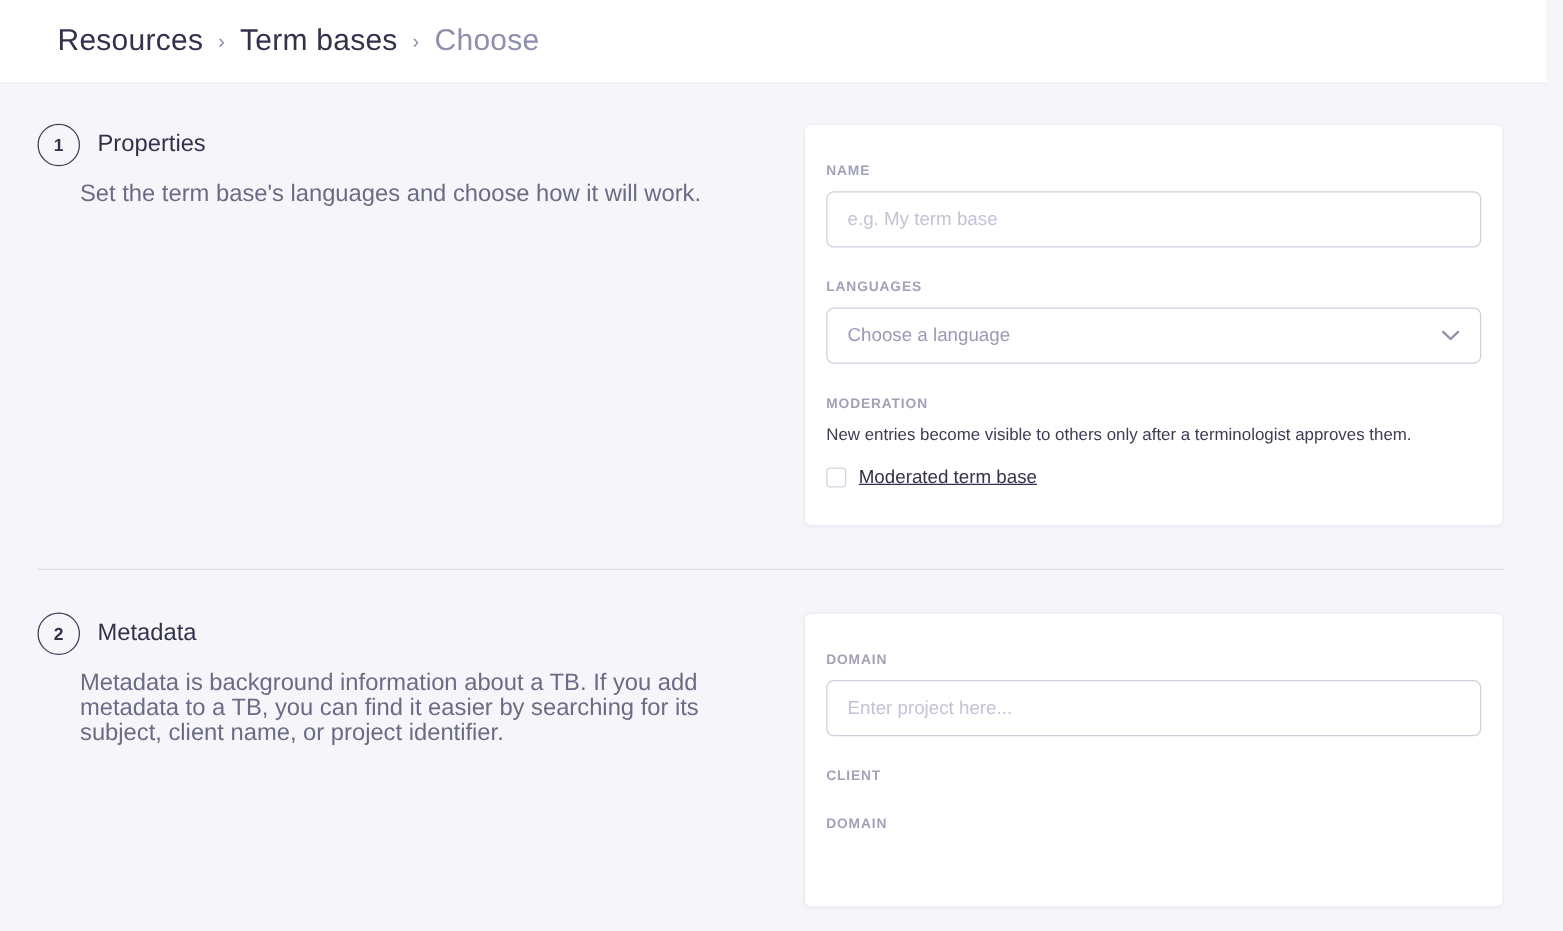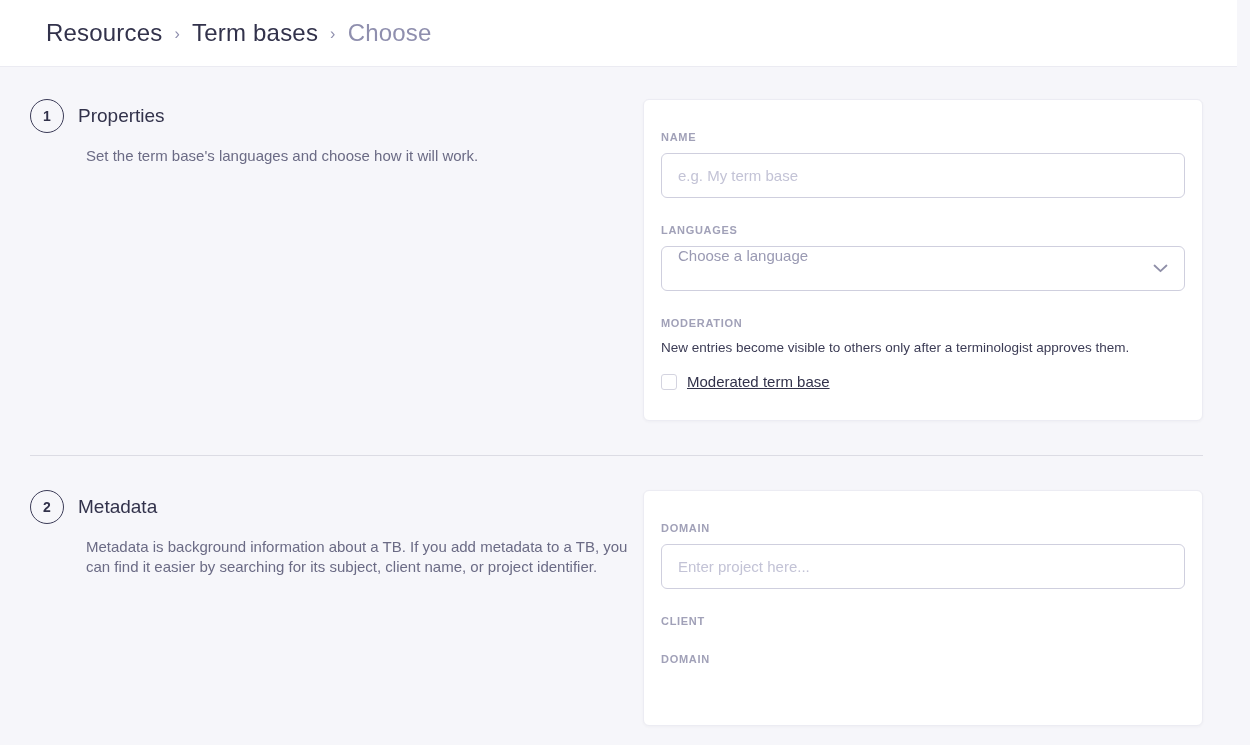--- a/index.html
+++ b/index.html
@@ -29,22 +29,22 @@
   .section-row { display:flex; align-items:flex-start; }
   .left-col { flex:1; padding-right:11px; }
   .left-head { display:flex; align-items:center; }
   .step-circle {
     width:34px; height:34px; border:1.5px solid #3c3c58; border-radius:50%;
     display:flex; align-items:center; justify-content:center;
     font-size:14px; font-weight:700; color:#32324b; flex:none;
   }
   .section-title { margin-left:14px; font-size:19px; font-weight:400; color:#32324b; }
   .section-desc {
-    margin-left:56px; margin-top:13px;
-    font-size:15px; line-height:20px; color:#6b6b85;
+    margin-left:34px; margin-top:13px;
+    font-size:19px; line-height:20px; color:#6b6b85;
     max-width:556px;
   }
 
   
   .card {
     width:560px; flex:none;
     background:#ffffff;
     border:1px solid #ececf3;
     border-radius:6px;
     box-shadow:0 1px 3px rgba(40,40,70,0.04);
@@ -59,21 +59,21 @@
     border:1px solid #cfcfde; border-radius:6px;
     padding:0 16px; font-size:15px; color:#32324b;
     background:#fff; outline:none;
     font-family:"Liberation Sans", sans-serif;
   }
   .text-input::placeholder { color:#c3c3d6; }
   .field-gap { margin-top:26px; }
   .select-box {
     margin-top:10px; height:45px;
     border:1px solid #cfcfde; border-radius:6px;
-    display:flex; justify-content:space-between;
+    display:flex; align-items:center; justify-content:space-between;
     padding:0 16px; font-size:15px; color:#9a9ab3;
     background:#fff; cursor:pointer;
   }
   .chevron { display:flex; align-items:center; }
 
   .mod-help { margin-top:11px; font-size:13.5px; color:#3c3c55; }
   .checkbox-row { margin-top:18px; display:flex; align-items:center; cursor:pointer; }
   .checkbox {
     width:16px; height:16px; border:1px solid #d4d4e0; border-radius:3px;
     background:#fff; flex:none;

